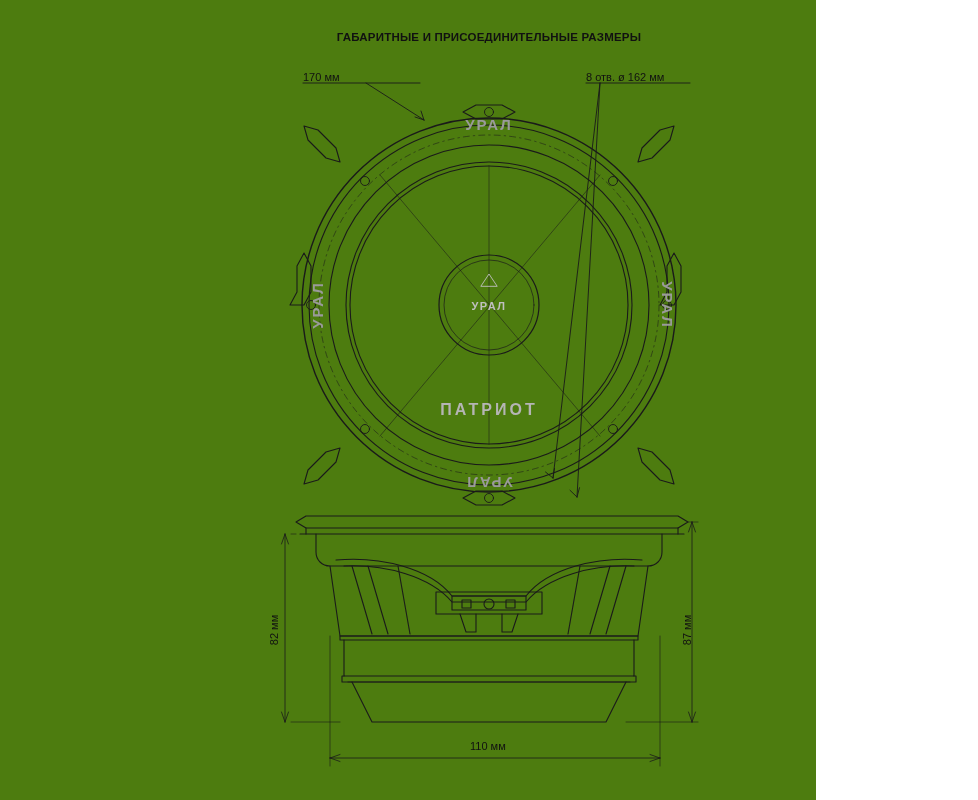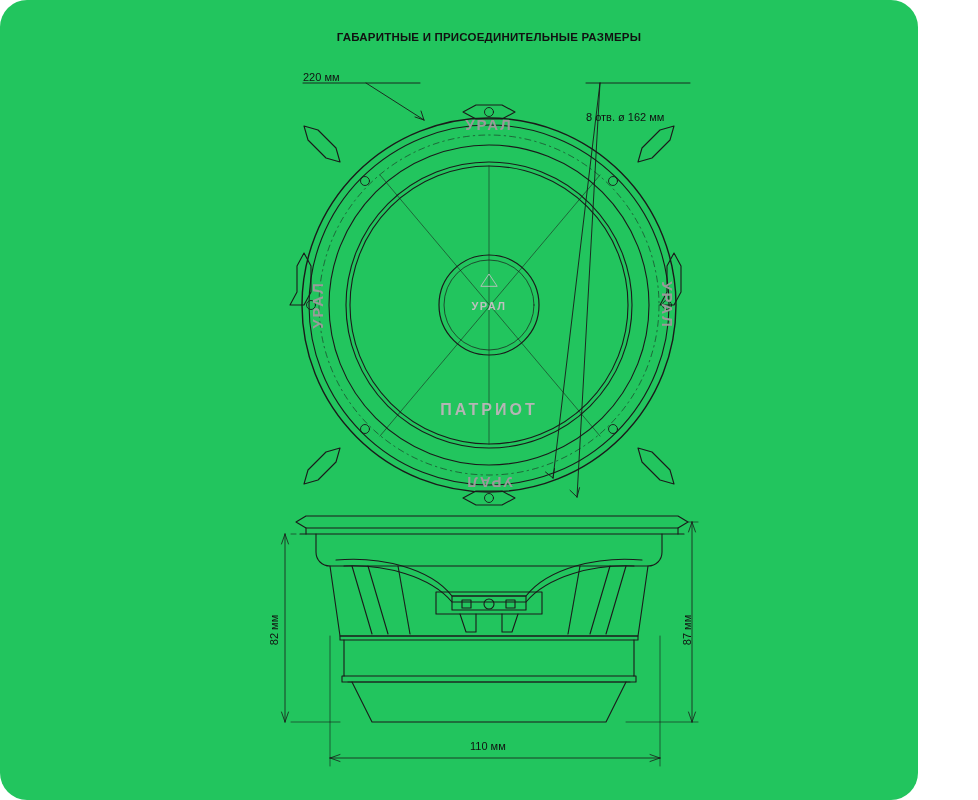--- a/index.html
+++ b/index.html
@@ -10,24 +10,23 @@
   body {
     width: 978px;
     height: 800px;
     font-family: "Liberation Sans", sans-serif;
     color: #1a1a1a;
     overflow: hidden;
     position: relative;
   }
   #sheet {
     position: relative;
-    width: 918px;
+    width: 816px;
     height: 800px;
-    background: #22c55e;
-    border-radius: 27px;
+    background: #4d7c0f;
   }
   .title {
     position: absolute;
     top: 31px;
     left: 0;
     width: 978px;
     text-align: center;
     font-size: 11.5px;
     font-weight: bold;
     letter-spacing: 0.2px;
@@ -37,21 +36,21 @@
     position: absolute;
     font-size: 11px;
     color: #111111;
     white-space: nowrap;
   }
   .dimlabel.vert {
     transform: rotate(-90deg);
     transform-origin: 50% 50%;
   }
   #label-170 { left: 303px; top: 71px; }
-  #label-holes { left: 586px; top: 71px; margin-top: 40px; }
+  #label-holes { left: 586px; top: 71px; }
   #label-150 { left: 470px; top: 740px; }
   #label-82 { left: 259px; top: 624px; }
   #label-87 { left: 672px; top: 624px; }
   svg { position: absolute; left: 0; top: 0; }
 </style>
 </head>
 <body>
 
 <div id="sheet">
 
@@ -197,19 +196,19 @@
         <path d="M330,758 L660,758"></path>
         <path d="M330,758 l 10,-3.5 m -10,3.5 l 10,3.5"></path>
         <path d="M660,758 l -10,-3.5 m 10,3.5 l -10,3.5"></path>
         <path d="M330,636 L330,766" stroke-width="0.6"></path>
         <path d="M660,636 L660,766" stroke-width="0.6"></path>
       </g>
 
     </g>
   </svg>
 
-  <div class="dimlabel" id="label-170">220 мм</div>
+  <div class="dimlabel" id="label-170">170 мм</div>
   <div class="dimlabel" id="label-holes">8 отв. ø 162 мм</div>
   <div class="dimlabel" id="label-150">110 мм</div>
   <div class="dimlabel vert" id="label-82">82 мм</div>
   <div class="dimlabel vert" id="label-87">87 мм</div>
 
 </div>
 
 </body></html>

